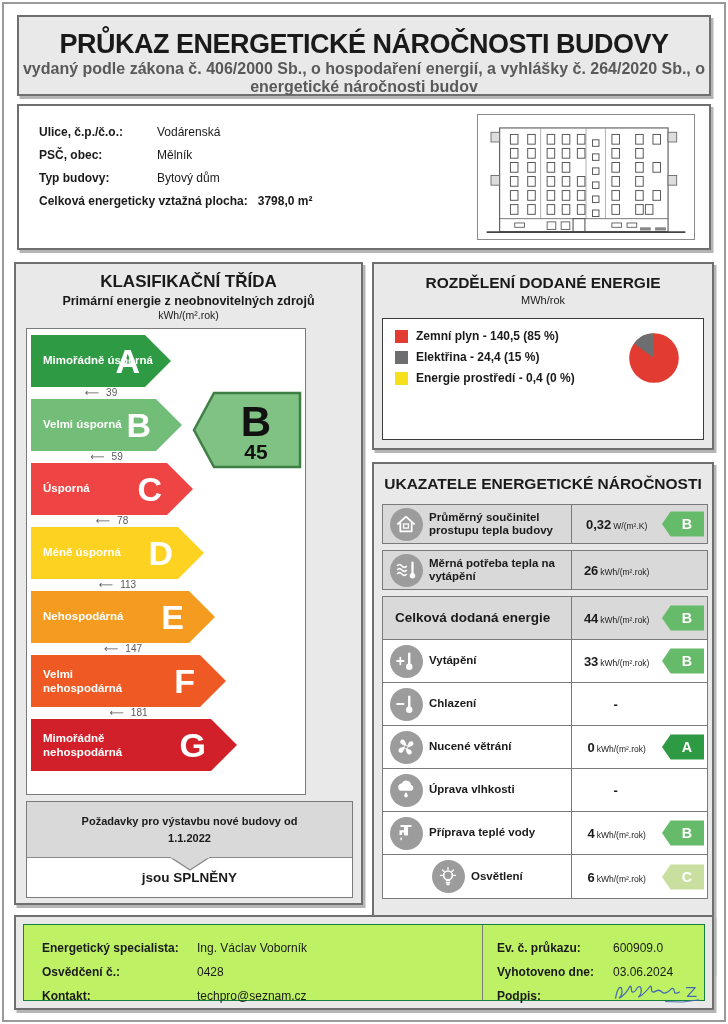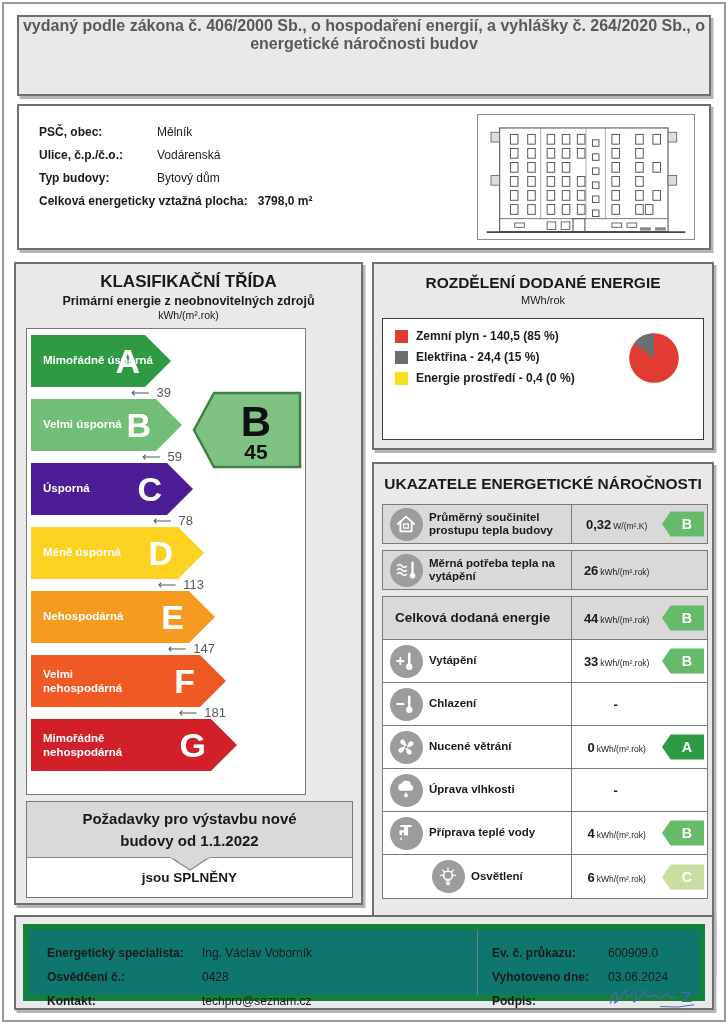--- a/index.html
+++ b/index.html
@@ -31,27 +31,27 @@
   
   .classif { left:14px; top:262px; width:349px; height:643px; background:#e9e9e9; }
   .classif .panel-title { margin-top:8px; font-size:17px; }
   .classif .panel-sub { margin-top:2px; }
   .classif .panel-unit { margin-top:1px; }
   .scale-box { position:absolute; left:10px; top:64px; width:280px; height:467px; background:#fff; border:1px solid #7a7a7a; padding-top:6px; }
   .cls-arrow { position:relative; height:52px; margin-left:4px;
     clip-path:polygon(0 0, calc(100% - 26px) 0, 100% 50%, calc(100% - 26px) 100%, 0 100%); }
   .cls-label { position:absolute; left:12px; top:50%; transform:translateY(-50%); color:#fff; font-weight:bold; font-size:11.5px; line-height:13.5px; max-width:110px; }
   .cls-letter { position:absolute; right:31px; top:50%; transform:translateY(-50%); color:#fff; font-weight:bold; font-size:34px; }
-  .cls-threshold { height:12px; margin-left:4px; text-align:right; font-size:13px; color:#595959; line-height:12px; }
+  .cls-threshold { height:12px; margin-left:4px; text-align:center; font-size:10px; color:#595959; line-height:12px; }
   .cls-threshold .num { display:inline-block; margin-left:7px; }
   .rating-svg { position:absolute; right:3px; top:62px; }
 
   .req-box { position:absolute; left:10px; top:537px; width:327px; height:97px; border:1px solid #7a7a7a; background:#fff; }
   .req-top { height:56px; background:#d9d9d9; border-bottom:1px solid #8a8a8a; display:flex; align-items:center; justify-content:center; text-align:center; }
-  .req-top span { font-size:15px; font-weight:bold; width:230px; line-height:22px; }
+  .req-top span { font-size:11px; font-weight:bold; width:230px; line-height:17px; }
   .req-chevron { position:absolute; left:50%; top:55px; transform:translateX(-50%); }
   .req-bottom { height:39px; display:flex; align-items:center; justify-content:center; font-size:13.5px; font-weight:bold; }
 
   
   .dist { left:372px; top:262px; width:342px; height:188px; background:#e9e9e9; }
   .dist .panel-title { margin-top:10px; font-size:15.5px; }
   .dist .panel-unit { margin-top:2px; font-size:11px; }
   .dist-box { position:absolute; left:8px; top:54px; width:322px; height:122px; background:#fff; border:1.5px solid #3c3c3c; }
   .legend { position:absolute; left:12px; top:10px; }
   .legend-item { display:flex; align-items:center; margin-bottom:7px; }
@@ -75,49 +75,50 @@
   .t-row.total .row-label { font-size:13.5px; padding-left:12px; }
   .val-col { width:136px; flex:none; border-left:1px solid #7a7a7a; height:100%; display:flex; align-items:center; }
   .val-inner { width:90px; text-align:center; }
   .val-num { font-size:13px; font-weight:bold; }
   .val-unit { font-size:8.5px; margin-left:2px; }
   .badge-slot { width:46px; display:flex; justify-content:flex-end; padding-right:3px; }
   .badge-svg text { font-size:15px; font-weight:bold; fill:#fff; }
 
   
   .foot { left:14px; top:915px; width:700px; height:95px; background:#e9e9e9; }
-  .f-box { position:absolute; inset:7px; background:#0f766e; border:6px solid #15803d; display:flex; }
+  .f-box { position:absolute; inset:7px; background:#bef264; border:1px solid #15803d; display:flex; }
   .f-left { flex:1; padding:11px 0 0 18px; }
   .f-right { width:222px; flex:none; border-left:1px solid #7a7a7a; padding:11px 0 0 14px; position:relative; }
   .f-row { display:flex; align-items:center; font-size:12px; height:24px; }
   .f-row .lbl { font-weight:bold; width:155px; flex:none; }
   .f-right .f-row .lbl { width:116px; }
   .sig-svg { margin-top:-8px; }
 
   svg { display:block; }
 </style>
 </head>
 <body>
 
 <div class="page">
   <div class="page-frame"></div>
 
   <header class="box hdr">
+    <h1>PRŮKAZ ENERGETICKÉ NÁROČNOSTI BUDOVY</h1>
     <div class="hdr-sub">vydaný podle zákona č. 406/2000 Sb., o hospodaření energií, a vyhlášky č. 264/2020 Sb., o energetické náročnosti budov</div>
   </header>
 
   <section class="box info">
     <div class="info-rows">
       <div class="info-row">
+        <span class="lbl">Ulice, č.p./č.o.:</span>
+        <span class="val">Vodárenská</span>
+      </div>
+      <div class="info-row">
         <span class="lbl">PSČ, obec:</span>
         <span class="val">Mělník</span>
-      </div>
-      <div class="info-row">
-        <span class="lbl">Ulice, č.p./č.o.:</span>
-        <span class="val">Vodárenská</span>
       </div>
       <div class="info-row">
         <span class="lbl">Typ budovy:</span>
         <span class="val">Bytový dům</span>
       </div>
       <div class="info-row wide">
         <span class="lbl">Celková energeticky vztažná plocha:</span>
         <span class="val">3798,0 m²</span>
       </div>
     </div>
@@ -213,21 +214,21 @@
       <div class="cls-threshold" style="width: 140px;">
         <span>⟵</span><span class="num">39</span>
       </div>
       <div class="cls-arrow" style="width: 151px; background-color: rgb(114, 189, 120);">
         <span class="cls-label">Velmi úsporná</span>
         <span class="cls-letter">B</span>
       </div>
       <div class="cls-threshold" style="width: 151px;">
         <span>⟵</span><span class="num">59</span>
       </div>
-      <div class="cls-arrow" style="width: 162px; background-color: #4c1d95;">
+      <div class="cls-arrow" style="width: 162px; background-color: #ef4444;">
         <span class="cls-label">Úsporná</span>
         <span class="cls-letter">C</span>
       </div>
       <div class="cls-threshold" style="width: 162px;">
         <span>⟵</span><span class="num">78</span>
       </div>
       <div class="cls-arrow" style="width: 173px; background-color: rgb(253, 210, 32);">
         <span class="cls-label">Méně úsporná</span>
         <span class="cls-letter">D</span>
       </div>

